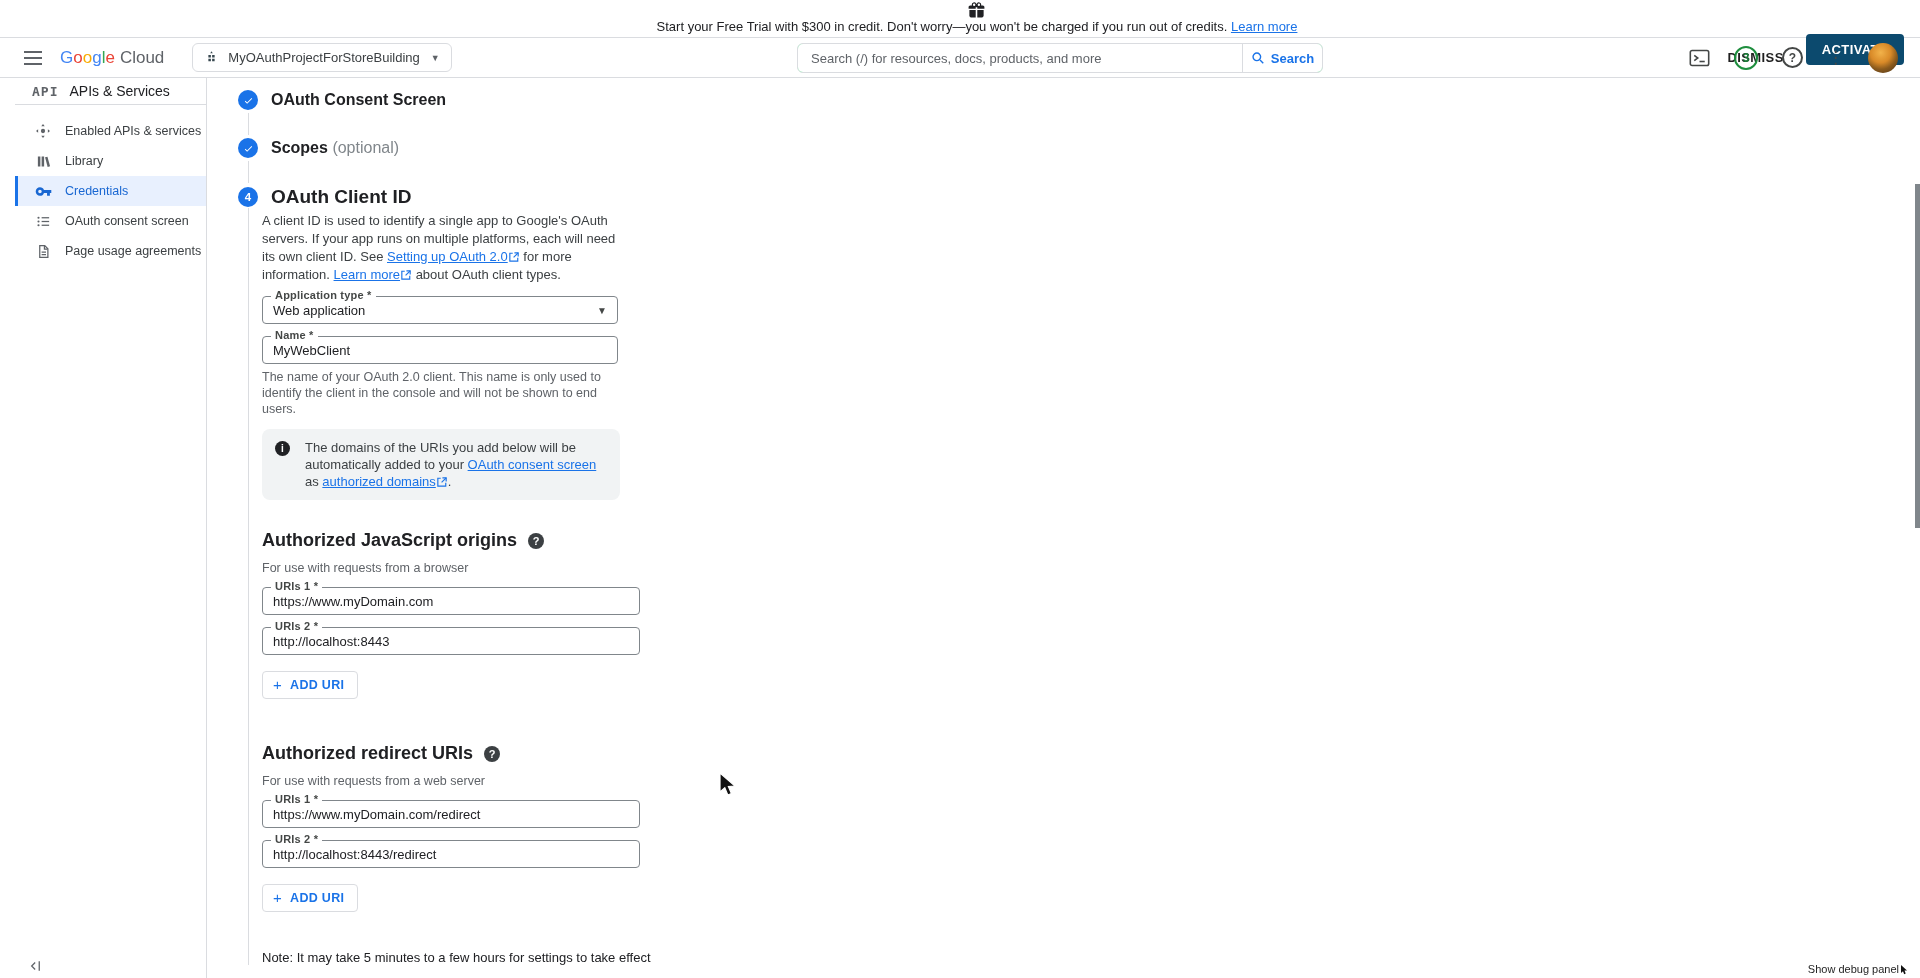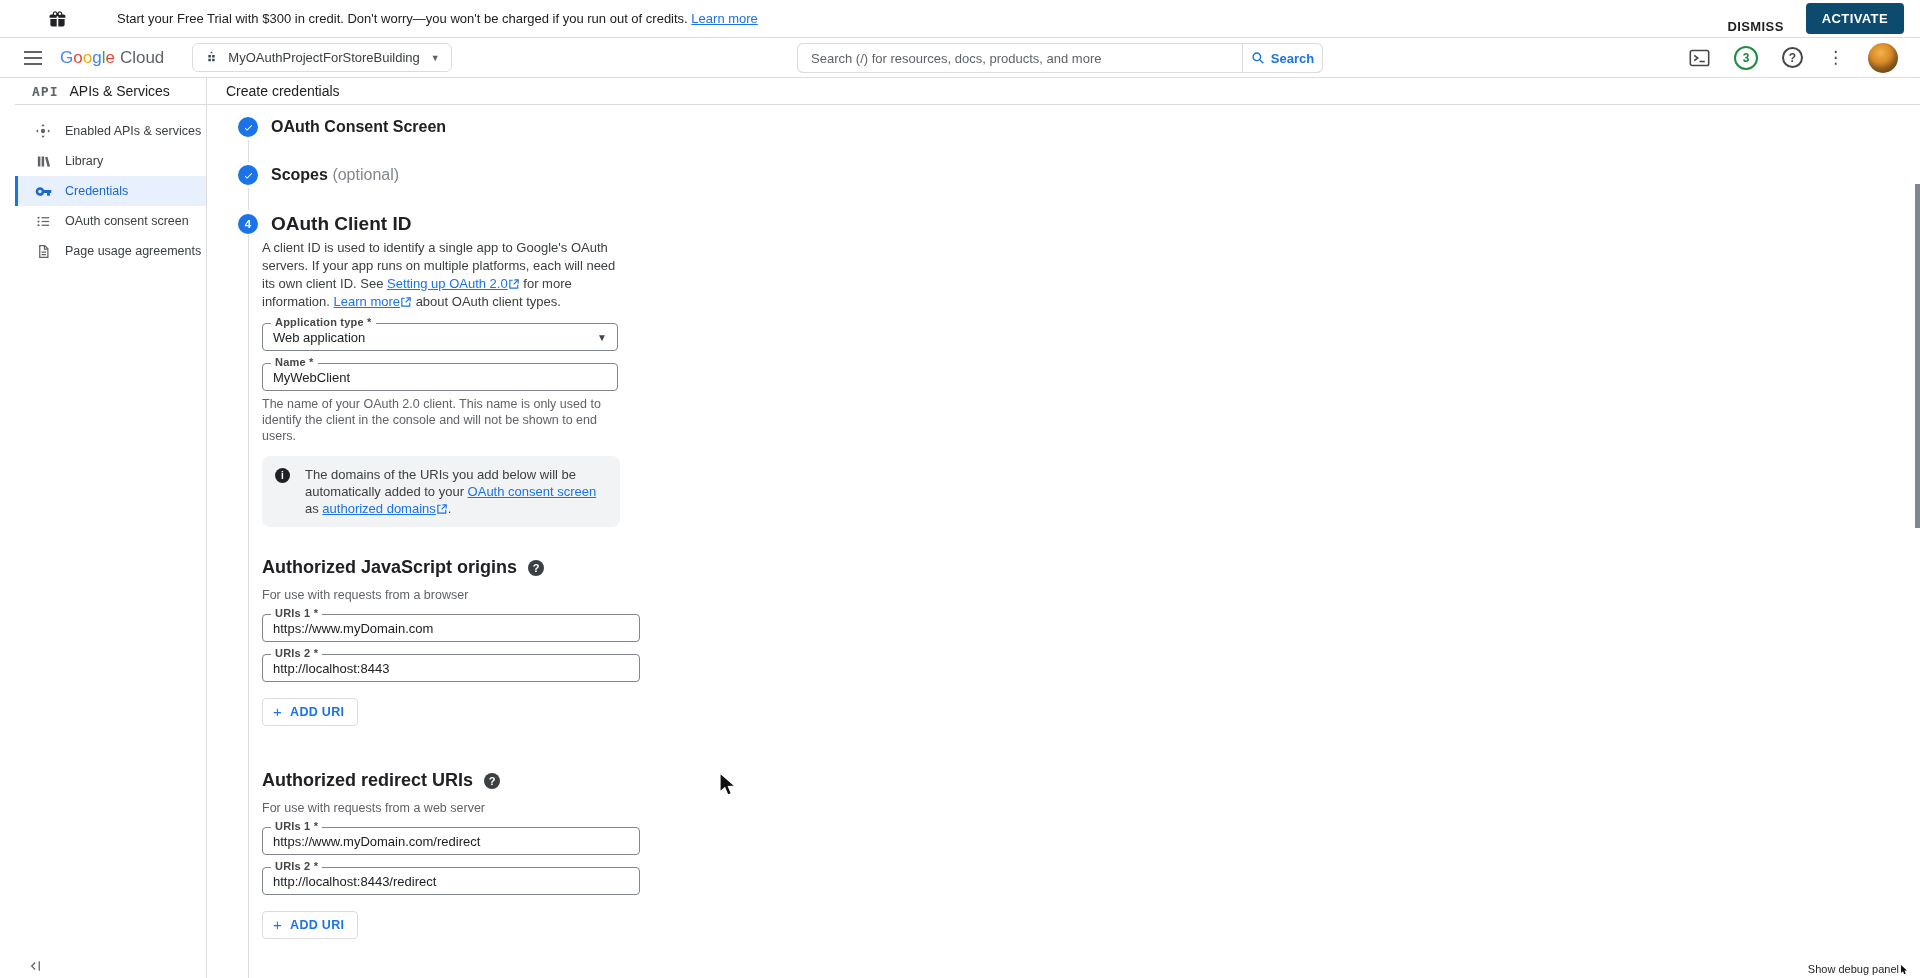--- a/index.html
+++ b/index.html
@@ -2,21 +2,21 @@
 <html><head>
 <meta charset="utf-8">
 <style>
   * { margin:0; padding:0; box-sizing:border-box; }
   html,body { width:1920px; height:978px; overflow:hidden; }
   body { font-family:"Liberation Sans","DejaVu Sans",sans-serif; color:#202124; background:#fff; position:relative; font-size:13px; }
   .link { color:#1a73e8; text-decoration:underline; cursor:pointer; }
   svg { display:block; }
 
   
-  .banner { height:38px; display:flex; align-items:center; border-bottom:1px solid #dadce0; padding-right:16px; }
+  .banner { height:38px; display:flex; align-items:center; border-bottom:1px solid #dadce0; padding-right:16px;flex-direction:column; }
   .gift { margin-left:48px; color:#202124; }
   .banner-msg { margin-left:50px; font-size:13px; color:#202124; }
   .banner-actions { margin-left:auto; display:flex; align-items:flex-end; gap:22px; }
   .btn-text { font-weight:700; font-size:13px; letter-spacing:.4px; color:#1f1f1f; cursor:pointer; background:none; border:none; font-family:inherit; }
   .btn-primary { background:#0c4a6e; color:#fff; font-weight:700; font-size:13px; letter-spacing:.4px; padding:8px 16px; border-radius:4px; cursor:pointer; border:none; font-family:inherit; }
 
   
   .header { height:40px; display:flex; align-items:center; border-bottom:1px solid #dadce0; padding:0 16px; position:relative; }
   .hamburger { width:18px; color:#5f6368; cursor:pointer; margin-left:8px; }
   .logo { display:flex; align-items:baseline; font-size:17px; margin-left:18px; cursor:pointer; }
@@ -221,21 +221,20 @@
     </div>
     <span class="collapse">
       <svg width="14" height="12" viewBox="0 0 24 20" fill="none" stroke="currentColor" stroke-width="2.2">
           <path d="M21 2v16"></path>
           <path d="M14 4l-6 6 6 6"></path>
         </svg>
     </span>
   </div>
 
   <div class="main">
-    <div class="main-title">Create credentials</div>
 
     <div class="stepper">
 
       <div class="step-head">
         <span class="step-ic">
           <svg width="11" height="11" viewBox="0 0 24 24">
               <path d="M9 16.2l-3.5-3.5L4 14.2 9 19.2 20 8.2 18.6 6.8z" fill="#fff"></path>
             </svg>
         </span>
         <span class="step-t">OAuth Consent Screen</span>

